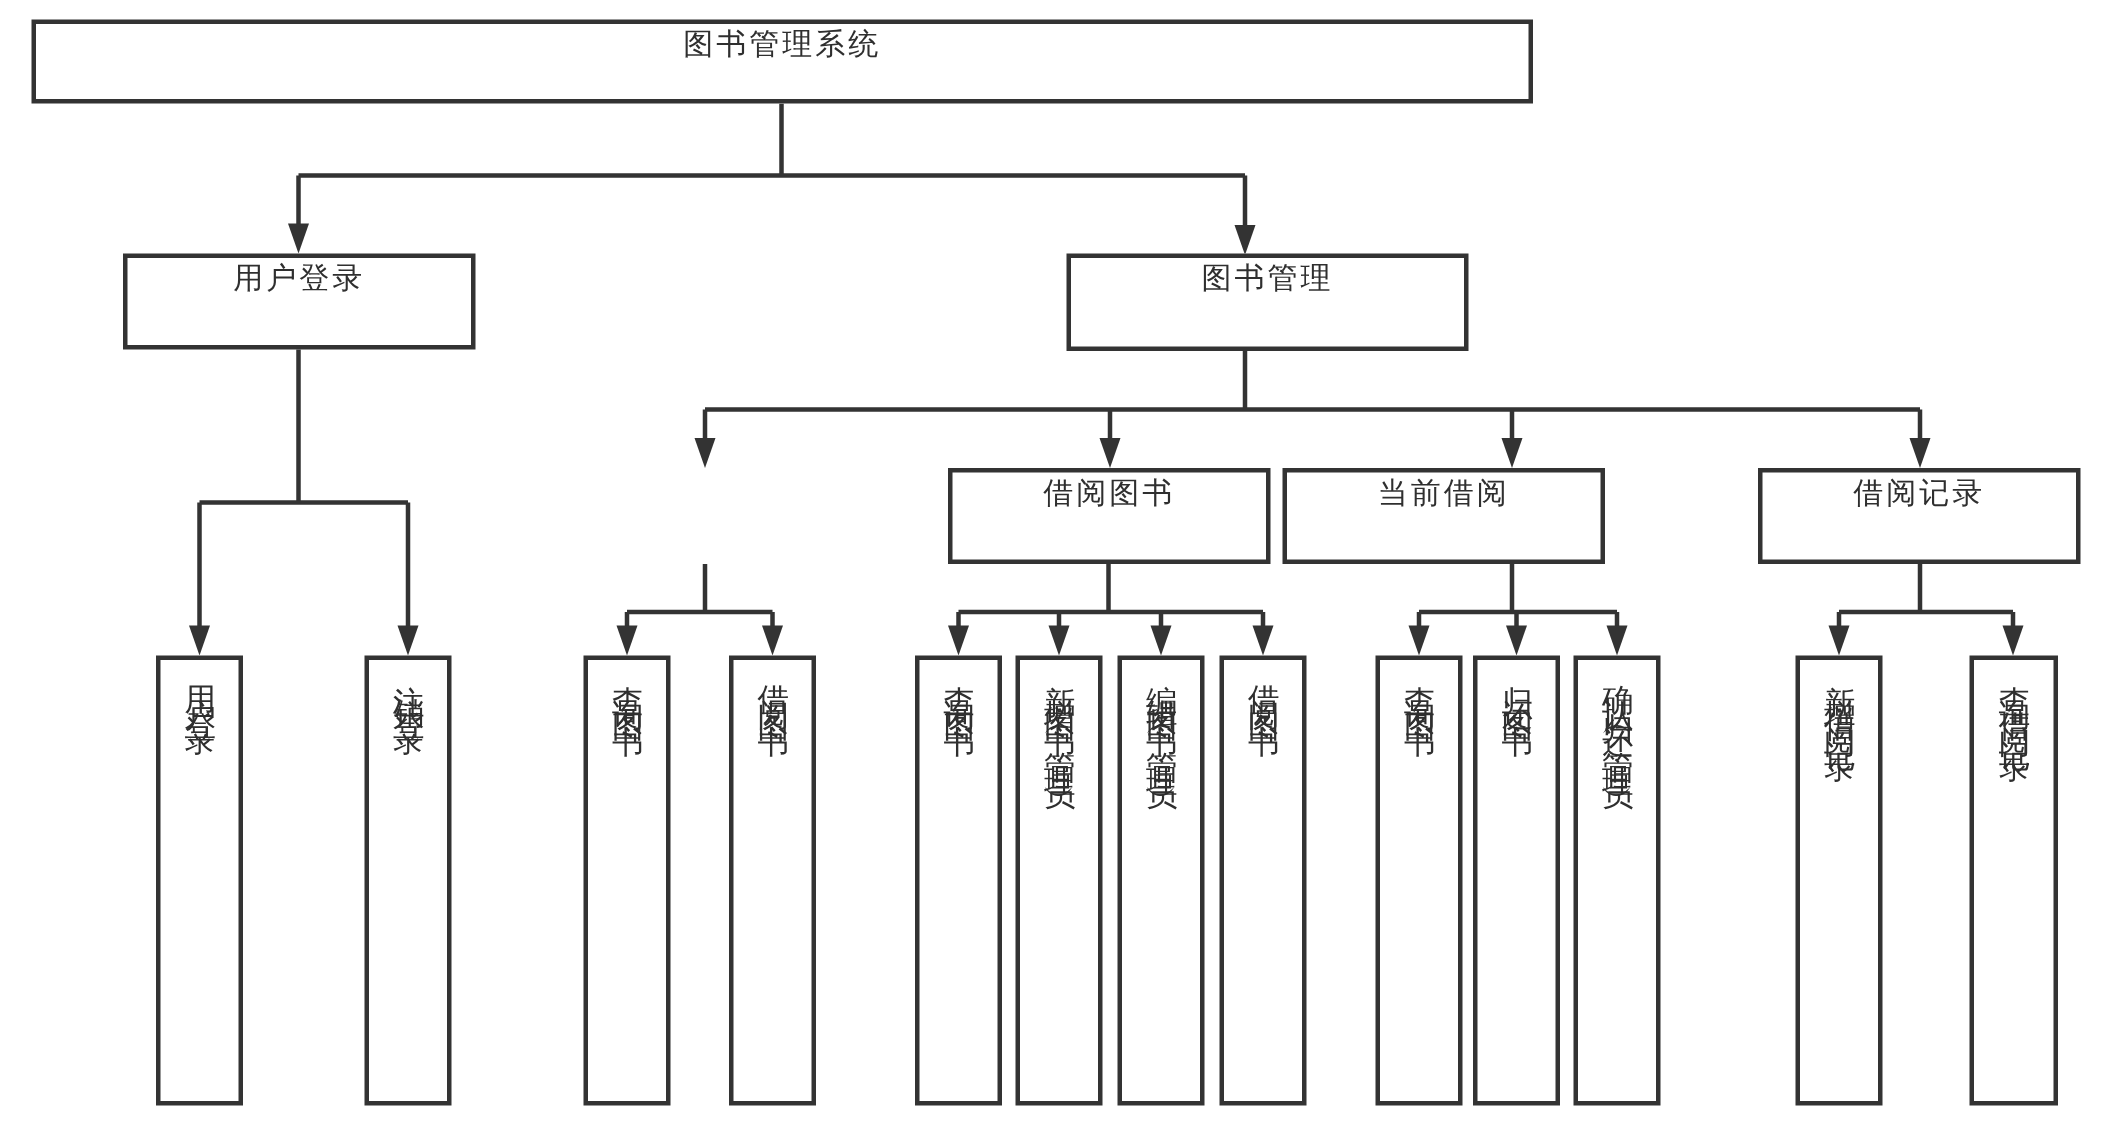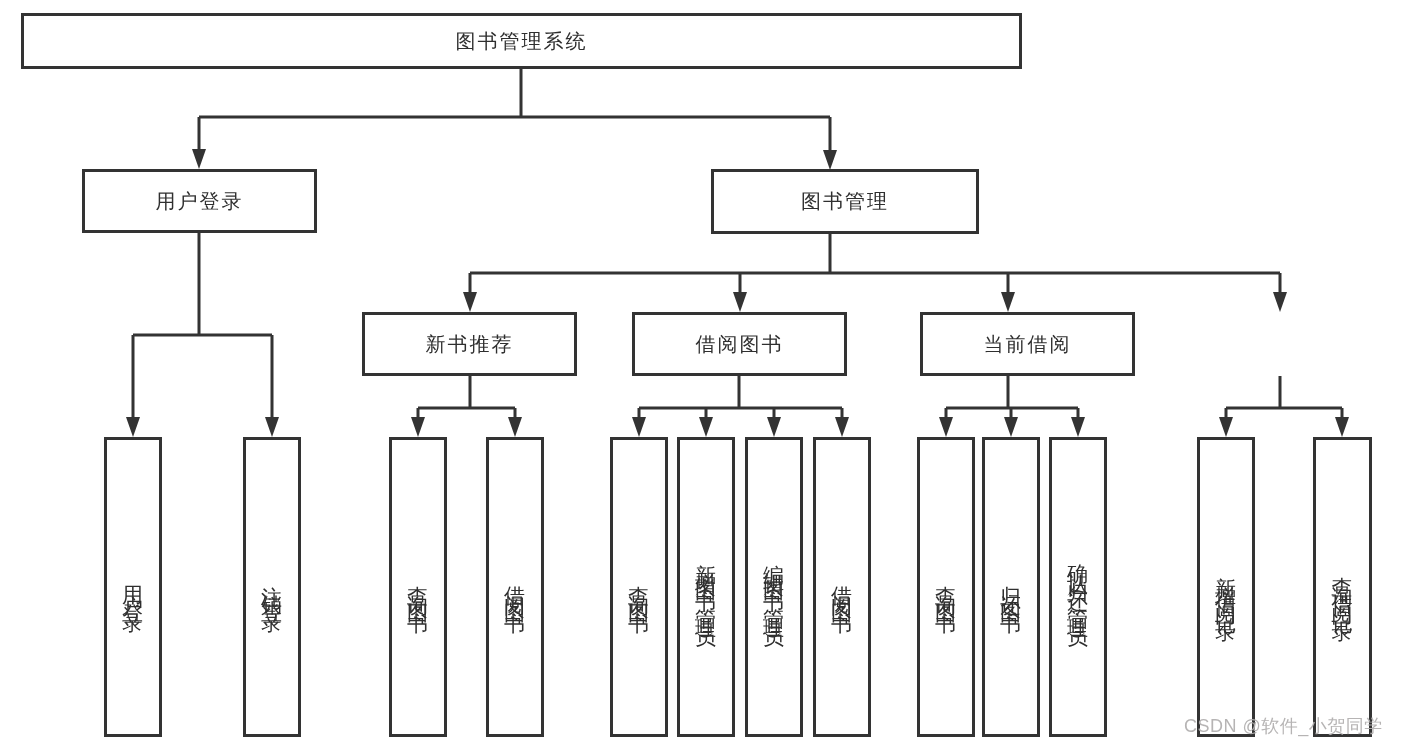--- a/index.html
+++ b/index.html
@@ -10,31 +10,31 @@
     background:#ffffff;
     overflow:hidden;
     font-family:"Liberation Sans", sans-serif;
   }
   svg.connectors{
     position:absolute;left:0;top:0;z-index:1;
   }
   .node{
     position:absolute;z-index:2;box-sizing:border-box;
     border:3px solid #333333;background:#ffffff;
-    display:flex;align-items:center;justify-content:center;
+    display:flex;justify-content:center;
     color:#2f2f2f;
   }
   .hnode{font-size:20px;letter-spacing:2px;white-space:nowrap;}
   .root-node{left:21px;top:13px;width:1001px;height:56px;}
   .l2-user{left:82px;top:169px;width:235px;height:64px;}
   .l2-book{left:711px;top:169px;width:268px;height:65px;}
   .l3{top:312px;width:215px;height:64px;}
   .l3-new{left:362px;}
   .l3-borrow{left:632px;}
-  .l3-current{left:920px;}
+  .l3-current{left:855px;}
   .l3-record{left:1172px;}
   .leaf{top:437px;width:58px;height:300px;}
   .vtext{
     writing-mode:vertical-rl;
     text-orientation:mixed;
     font-size:21px;line-height:1;letter-spacing:9px;
     color:#2f2f2f;
   }
   .watermark{
     position:absolute;left:1184px;top:714px;z-index:3;
@@ -92,28 +92,28 @@
     <span>图书管理系统</span>
   </div>
 
   <div class="node hnode l2-user">
     <span>用户登录</span>
   </div>
   <div class="node hnode l2-book">
     <span>图书管理</span>
   </div>
 
-  <div class="node hnode l3 l3-new">
-    <span>新书推荐</span>
-  </div>
   <div class="node hnode l3 l3-borrow">
     <span>借阅图书</span>
   </div>
   <div class="node hnode l3 l3-current">
     <span>当前借阅</span>
+  </div>
+  <div class="node hnode l3 l3-record">
+    <span>借阅记录</span>
   </div>
 
   <div class="node leaf" style="left:104px">
     <span class="vtext">用户登录</span>
   </div>
   <div class="node leaf" style="left:243px">
     <span class="vtext">注销登录</span>
   </div>
 
   <div class="node leaf" style="left:389px">
@@ -146,15 +146,14 @@
     <span class="vtext">确认归还（管理员）</span>
   </div>
 
   <div class="node leaf" style="left:1197px">
     <span class="vtext">新增借阅记录</span>
   </div>
   <div class="node leaf" style="left:1313px;width:59px">
     <span class="vtext">查询借阅记录</span>
   </div>
 
-  <div class="watermark">CSDN @软件_小贺同学</div>
 
 </div>
 
 </body></html>

